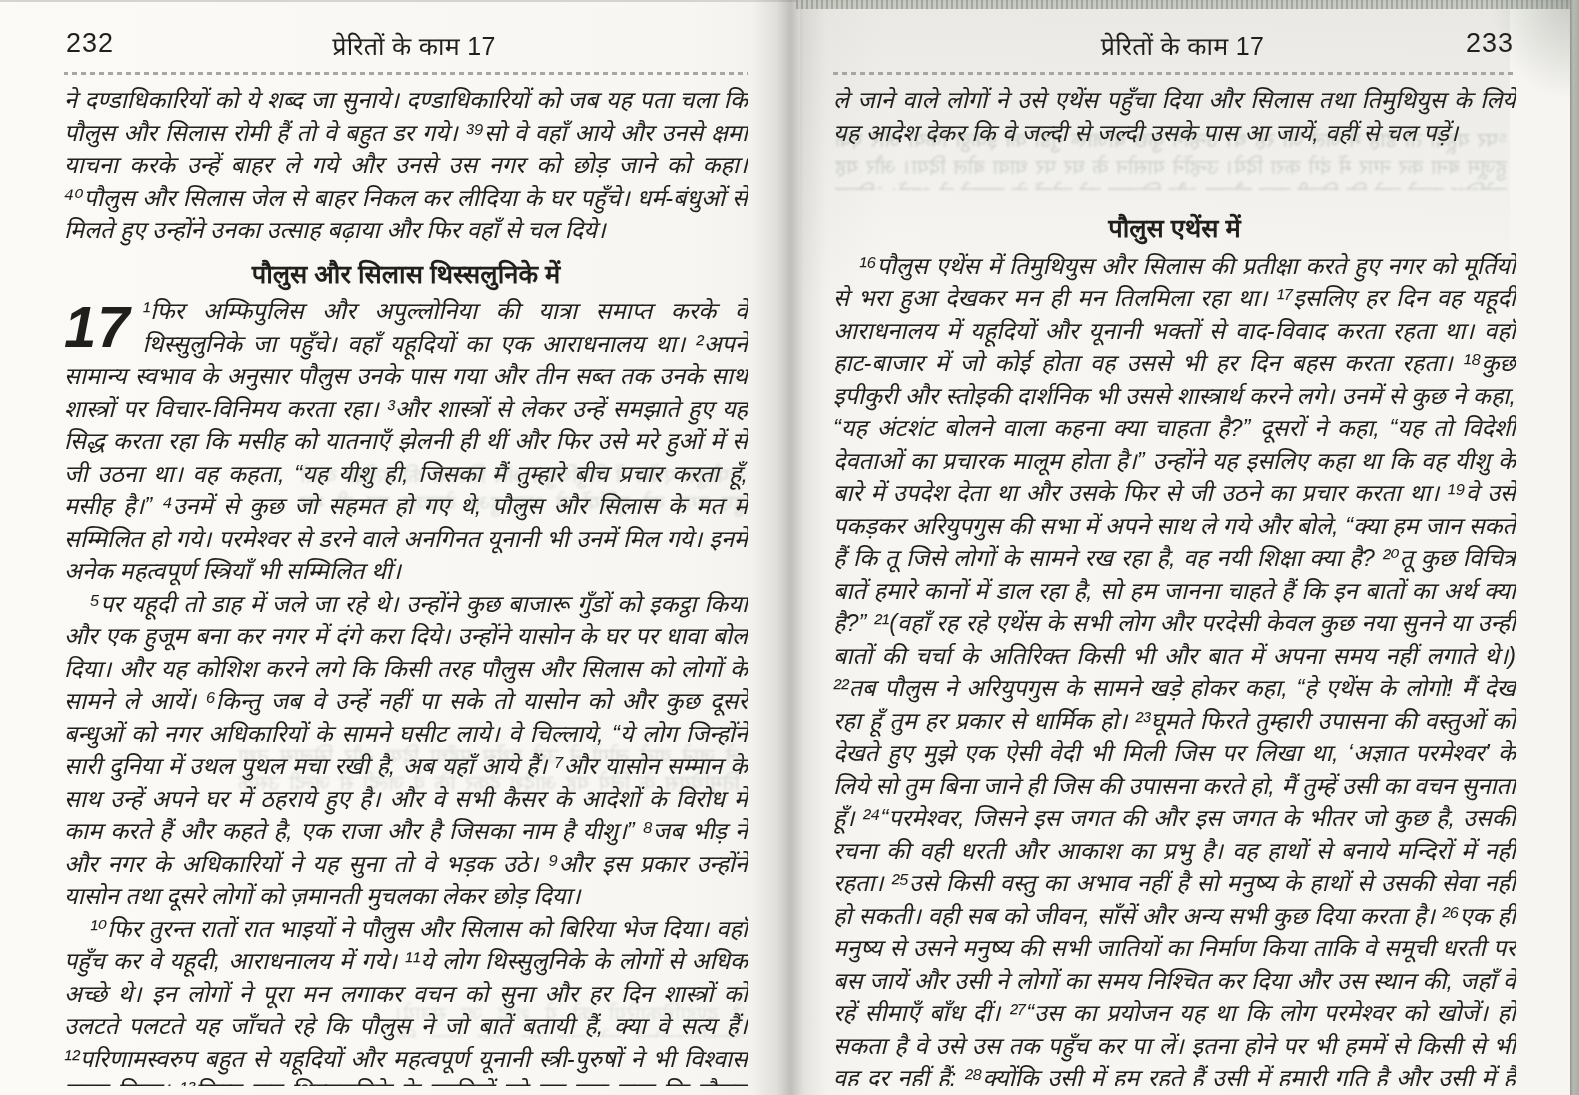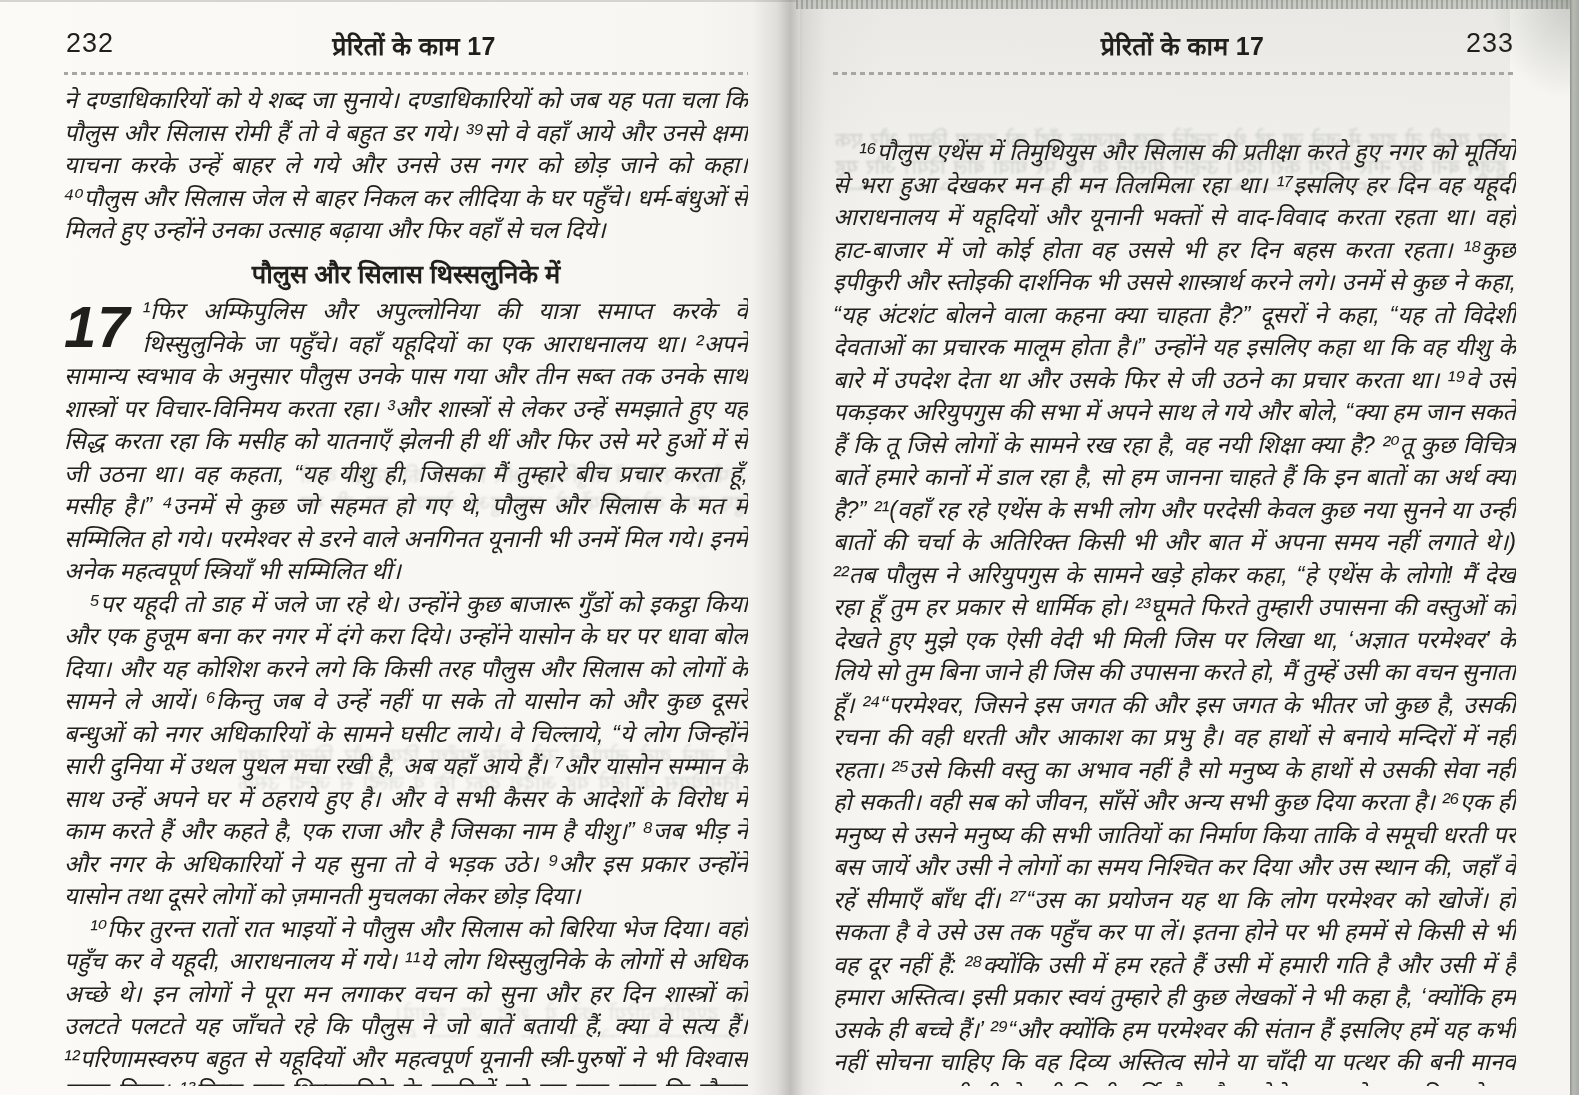--- a/index.html
+++ b/index.html
@@ -37,21 +37,21 @@
     background: linear-gradient(180deg, rgba(138,140,133,.12), rgba(138,140,133,0));
   }
 
   .page { position:absolute; top:28px; overflow:hidden; }
   .page-left  { left:64px;  width:684px; height:1058px; }
   .page-right { left:833px; width:683px; height:1058px; }
 
   .header { position:relative; height:36px; font-size:25px; }
   .header .title {
     position:absolute; left:16px; right:0; text-align:center; top:0;
-    font-weight:700; letter-spacing:.3px;
+    font-weight:400; letter-spacing:.3px;
   }
   .header .num { position:absolute; top:0; font-size:27px; letter-spacing:1px; }
   .num-left  { left:2px; }
   .num-right { right:2px; }
 
   .rule {
     height:3px; margin-top:8px;
     background: repeating-linear-gradient(90deg,#a8a6a0 0 5px, transparent 5px 9px);
   }
   .page-left  .rule { margin-left:-64px; }
@@ -116,23 +116,25 @@
   </div>
 
   <div class="page page-right">
     <div class="header">
       <span class="title">प्रेरितों के काम 17</span>
       <span class="num num-right">233</span>
     </div>
     <div class="rule"></div>
 
     <div class="body-text">
+      <p>ले जाने वाले लोगों ने उसे एथेंस पहुँचा दिया और सिलास तथा तिमुथियुस के लिये यह आदेश देकर कि वे जल्दी से जल्दी उसके पास आ जायें, वहीं से चल पड़ें।</p>
 
       <div class="gap-block"></div>
 
+      <div class="section-heading">पौलुस एथेंस में</div>
 
       <p class="indent">¹⁶पौलुस एथेंस में तिमुथियुस और सिलास की प्रतीक्षा करते हुए नगर को मूर्तियों से भरा हुआ देखकर मन ही मन तिलमिला रहा था। ¹⁷इसलिए हर दिन वह यहूदी आराधनालय में यहूदियों और यूनानी भक्तों से वाद-विवाद करता रहता था। वहाँ हाट-बाजार में जो कोई होता वह उससे भी हर दिन बहस करता रहता। ¹⁸कुछ इपीकुरी और स्तोइकी दार्शनिक भी उससे शास्त्रार्थ करने लगे। उनमें से कुछ ने कहा, “यह अंटशंट बोलने वाला कहना क्या चाहता है?” दूसरों ने कहा, “यह तो विदेशी देवताओं का प्रचारक मालूम होता है।” उन्होंने यह इसलिए कहा था कि वह यीशु के बारे में उपदेश देता था और उसके फिर से जी उठने का प्रचार करता था। ¹⁹वे उसे पकड़कर अरियुपगुस की सभा में अपने साथ ले गये और बोले, “क्या हम जान सकते हैं कि तू जिसे लोगों के सामने रख रहा है, वह नयी शिक्षा क्या है? ²⁰तू कुछ विचित्र बातें हमारे कानों में डाल रहा है, सो हम जानना चाहते हैं कि इन बातों का अर्थ क्या है?” ²¹(वहाँ रह रहे एथेंस के सभी लोग और परदेसी केवल कुछ नया सुनने या उन्हीं बातों की चर्चा के अतिरिक्त किसी भी और बात में अपना समय नहीं लगाते थे।) ²²तब पौलुस ने अरियुपगुस के सामने खड़े होकर कहा, “हे एथेंस के लोगो! मैं देख रहा हूँ तुम हर प्रकार से धार्मिक हो। ²³घूमते फिरते तुम्हारी उपासना की वस्तुओं को देखते हुए मुझे एक ऐसी वेदी भी मिली जिस पर लिखा था, ‘अज्ञात परमेश्वर’ के लिये सो तुम बिना जाने ही जिस की उपासना करते हो, मैं तुम्हें उसी का वचन सुनाता हूँ। ²⁴“परमेश्वर, जिसने इस जगत की और इस जगत के भीतर जो कुछ है, उसकी रचना की वही धरती और आकाश का प्रभु है। वह हाथों से बनाये मन्दिरों में नहीं रहता। ²⁵उसे किसी वस्तु का अभाव नहीं है सो मनुष्य के हाथों से उसकी सेवा नहीं हो सकती। वही सब को जीवन, साँसें और अन्य सभी कुछ दिया करता है। ²⁶एक ही मनुष्य से उसने मनुष्य की सभी जातियों का निर्माण किया ताकि वे समूची धरती पर बस जायें और उसी ने लोगों का समय निश्चित कर दिया और उस स्थान की, जहाँ वे रहें सीमाएँ बाँध दीं। ²⁷“उस का प्रयोजन यह था कि लोग परमेश्वर को खोजें। हो सकता है वे उसे उस तक पहुँच कर पा लें। इतना होने पर भी हममें से किसी से भी वह दूर नहीं हैं: ²⁸क्योंकि उसी में हम रहते हैं उसी में हमारी गति है और उसी में है हमारा अस्तित्व। इसी प्रकार स्वयं तुम्हारे ही कुछ लेखकों ने भी कहा है, ‘क्योंकि हम उसके ही बच्चे हैं।’ ²⁹“और क्योंकि हम परमेश्वर की संतान हैं इसलिए हमें यह कभी नहीं सोचना चाहिए कि वह दिव्य अस्तित्व सोने या चाँदी या पत्थर की बनी मानव कल्पना या कारीगरी से बनी किसी मूर्ति जैसा है। ³⁰ऐसे अज्ञान के युग की परमेश्वर ने उपेक्षा कर दी है और अब हर कहीं के मनुष्यों को वह मन फिराव ने का आदेश दे रहा है। ³¹उसने एक दिन निश्चित किया है जब वह अपने नियुक्त किये गये एक पुरुष के द्वारा न्याय के साथ जगत का निर्णय करेगा। मरे हुओं में से उसे जिलाकर उसने हर किसी को इस बात का प्रमाण दिया है।” ³²जब उन्होंने मरे हुओं में</p>
     </div>
   </div>
 
   <div class="ghost g1">¹⁶पौलुस एथेंस में तिमुथियुस और सिलास की प्रतीक्षा करते हुए नगर को मूर्तियों से भरा हुआ देखकर मन ही मन तिलमिला रहा था। ¹⁷इसलिए हर दिन वह यहूदी आराधनालय में यहूदियों और यूनानी भक्तों से वाद-विवाद करता रहता था। वहाँ हाट-बाजार में जो कोई होता वह उससे भी हर दिन बहस करता रहता। ¹⁸कुछ इपीकुरी और स्तोइकी दार्शनिक भी उससे शास्त्रार्थ करने लगे। उनमें से कुछ ने कहा, “यह अंटशंट बोलने वाला कहना क्या चाहता है?” दूसरों ने कहा, “यह तो विदेशी देवताओं का प्रचारक मालूम होता है।” उन्होंने यह इसलिए कहा था कि वह यीशु के बारे में उपदेश देता था और उसके फिर से जी उठने का प्रचार करता था। ¹⁹वे उसे पकड़कर अरियुपगुस की सभा में अपने साथ ले गये और बोले, “क्या हम जान सकते हैं कि तू जिसे लोगों के सामने रख रहा है, वह नयी शिक्षा क्या है? ²⁰तू कुछ विचित्र बातें हमारे कानों में डाल रहा है, सो हम जानना चाहते हैं कि इन बातों का अर्थ क्या है?” ²¹(वहाँ रह रहे एथेंस के सभी लोग और परदेसी केवल कुछ नया सुनने या उन्हीं बातों की चर्चा के अतिरिक्त किसी भी और बात में अपना समय नहीं लगाते थे।) ²²तब पौलुस ने अरियुपगुस के सामने खड़े होकर कहा, “हे एथेंस के लोगो! मैं देख रहा हूँ तुम हर प्रकार से धार्मिक हो। ²³घूमते फिरते तुम्हारी उपासना की वस्तुओं को देखते हुए मुझे एक ऐसी वेदी भी मिली जिस पर लिखा था, ‘अज्ञात परमेश्वर’ के लिये सो तुम बिना जाने ही जिस की उपासना करते हो, मैं तुम्हें उसी का वचन सुनाता हूँ। ²⁴“परमेश्वर, जिसने इस जगत की और इस जगत के भीतर जो कुछ है, उसकी रचना की वही धरती और आकाश का प्रभु है। वह हाथों से बनाये मन्दिरों में नहीं रहता। ²⁵उसे किसी वस्तु का अभाव नहीं है सो मनुष्य के हाथों से उसकी सेवा नहीं हो सकती। वही सब को जीवन, साँसें और अन्य सभी कुछ दिया करता है। ²⁶एक ही मनुष्य से उसने मनुष्य की सभी जातियों का निर्माण किया ताकि वे समूची धरती पर बस जायें और उसी ने लोगों का समय निश्चित कर दिया और उस स्थान की, जहाँ वे रहें सीमाएँ बाँध दीं। ²⁷“उस का प्रयोजन यह था कि लोग परमेश्वर को खोजें। हो सकता है वे उसे उस तक पहुँच कर पा लें। इतना होने पर भी हममें से किसी से भी वह दूर नहीं हैं: ²⁸क्योंकि उसी में हम रहते हैं उसी में हमारी गति है और उसी में है हमारा अस्तित्व। इसी प्रकार स्वयं तुम्हारे ही कुछ लेखकों ने भी कहा है, ‘क्योंकि हम उसके ही बच्चे हैं।’ ²⁹“और क्योंकि हम परमेश्वर की संतान हैं इसलिए हमें यह कभी नहीं सोचना चाहिए कि वह दिव्य अस्तित्व सोने या चाँदी या पत्थर की बनी मानव कल्पना या कारीगरी से बनी किसी मूर्ति जैसा है। ³⁰ऐसे अज्ञान के युग की परमेश्वर ने उपेक्षा कर दी है और अब हर कहीं के मनुष्यों को वह मन फिराव ने का आदेश दे रहा है। ³¹उसने एक दिन निश्चित किया है जब वह अपने नियुक्त किये गये एक पुरुष के द्वारा न्याय के साथ जगत का निर्णय करेगा। मरे हुओं में से उसे जिलाकर उसने हर किसी को इस बात का प्रमाण दिया है।” ³²जब उन्होंने मरे हुओं में</div>
   <div class="ghost g2">ले जाने वाले लोगों ने उसे एथेंस पहुँचा दिया और सिलास तथा तिमुथियुस के लिये यह आदेश देकर कि वे जल्दी से जल्दी उसके पास आ जायें, वहीं से चल पड़ें।</div>
   <div class="ghost g3">⁵पर यहूदी तो डाह में जले जा रहे थे। उन्होंने कुछ बाजारू गुँडों को इकट्ठा किया और एक हुजूम बना कर नगर में दंगे करा दिये। उन्होंने यासोन के घर पर धावा बोल दिया। और यह कोशिश करने लगे कि किसी तरह पौलुस और सिलास को लोगों के सामने ले आयें। ⁶किन्तु जब वे उन्हें नहीं पा सके तो यासोन को और कुछ दूसरे बन्धुओं को नगर अधिकारियों के सामने घसीट लाये। वे चिल्लाये, “ये लोग जिन्होंने सारी दुनिया में उथल पुथल मचा रखी है, अब यहाँ आये हैं। ⁷और यासोन सम्मान के साथ उन्हें अपने घर में ठहराये हुए है। और वे सभी कैसर के आदेशों के विरोध में काम करते हैं और कहते है, एक राजा और है जिसका नाम है यीशु।” ⁸जब भीड़ ने और नगर के अधिकारियों ने यह सुना तो वे भड़क उठे। ⁹और इस प्रकार उन्होंने यासोन तथा दूसरे लोगों को ज़मानती मुचलका लेकर छोड़ दिया।</div>
   <div class="ghost g4">ने दण्डाधिकारियों को ये शब्द जा सुनाये। दण्डाधिकारियों को जब यह पता चला कि पौलुस और सिलास रोमी हैं तो वे बहुत डर गये। ³⁹सो वे वहाँ आये और उनसे क्षमा याचना करके उन्हें बाहर ले गये और उनसे उस नगर को छोड़ जाने को कहा। ⁴⁰पौलुस और सिलास जेल से बाहर निकल कर लीदिया के घर पहुँचे। धर्म-बंधुओं से मिलते हुए उन्होंने उनका उत्साह बढ़ाया और फिर वहाँ से चल दिये।</div>
 

